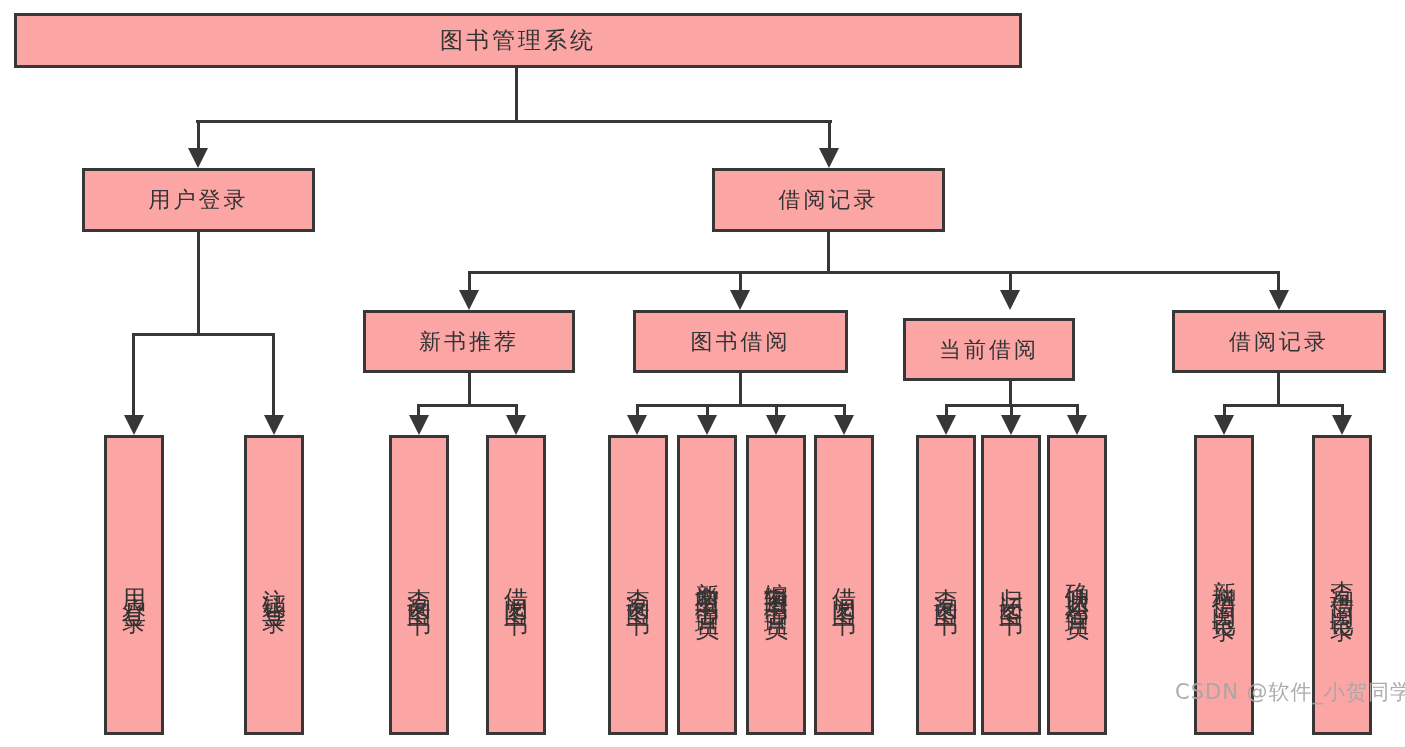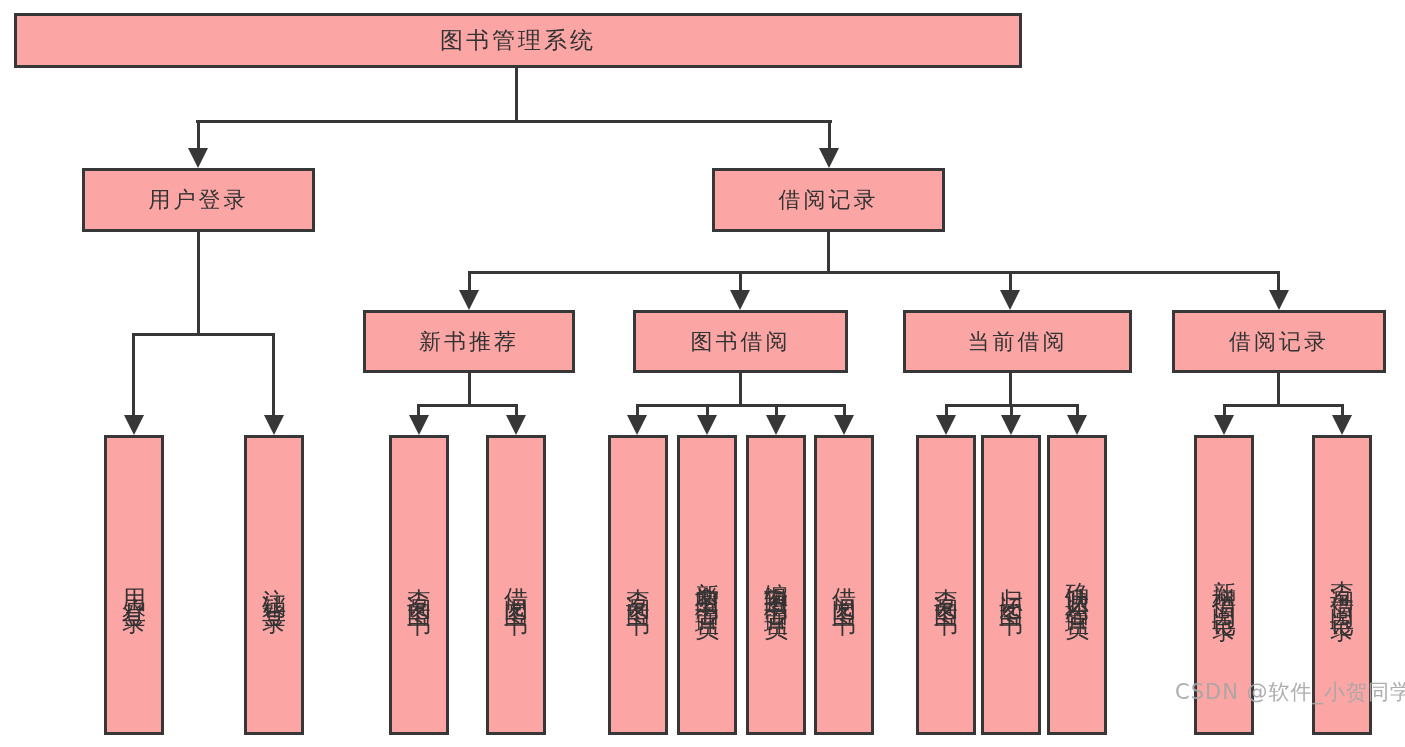--- a/index.html
+++ b/index.html
@@ -70,21 +70,21 @@
   <div class="ar" style="left:730px;top:290px"></div>
   <div class="ar" style="left:1000px;top:290px"></div>
   <div class="ar" style="left:1269px;top:290px"></div>
 
   <div class="b h" style="left:633px;top:310px;width:215px;height:63px">
     <span>图书借阅</span>
   </div>
   <div class="b h" style="left:363px;top:310px;width:212px;height:63px">
     <span>新书推荐</span>
   </div>
-  <div class="b h" style="left:903px;top:310px;width:229px;height:63px">
+  <div class="b h" style="left:903px;top:318px;width:172px;height:63px">
     <span>当前借阅</span>
   </div>
   <div class="b h" style="left:1172px;top:310px;width:214px;height:63px">
     <span>借阅记录</span>
   </div>
 
   <div class="ln" style="left:468px;top:373px;width:3px;height:34px"></div>
   <div class="ln" style="left:417px;top:404px;width:101px;height:3px"></div>
   <div class="ln" style="left:417px;top:404px;width:3px;height:13px"></div>
   <div class="ln" style="left:515px;top:404px;width:3px;height:13px"></div>

